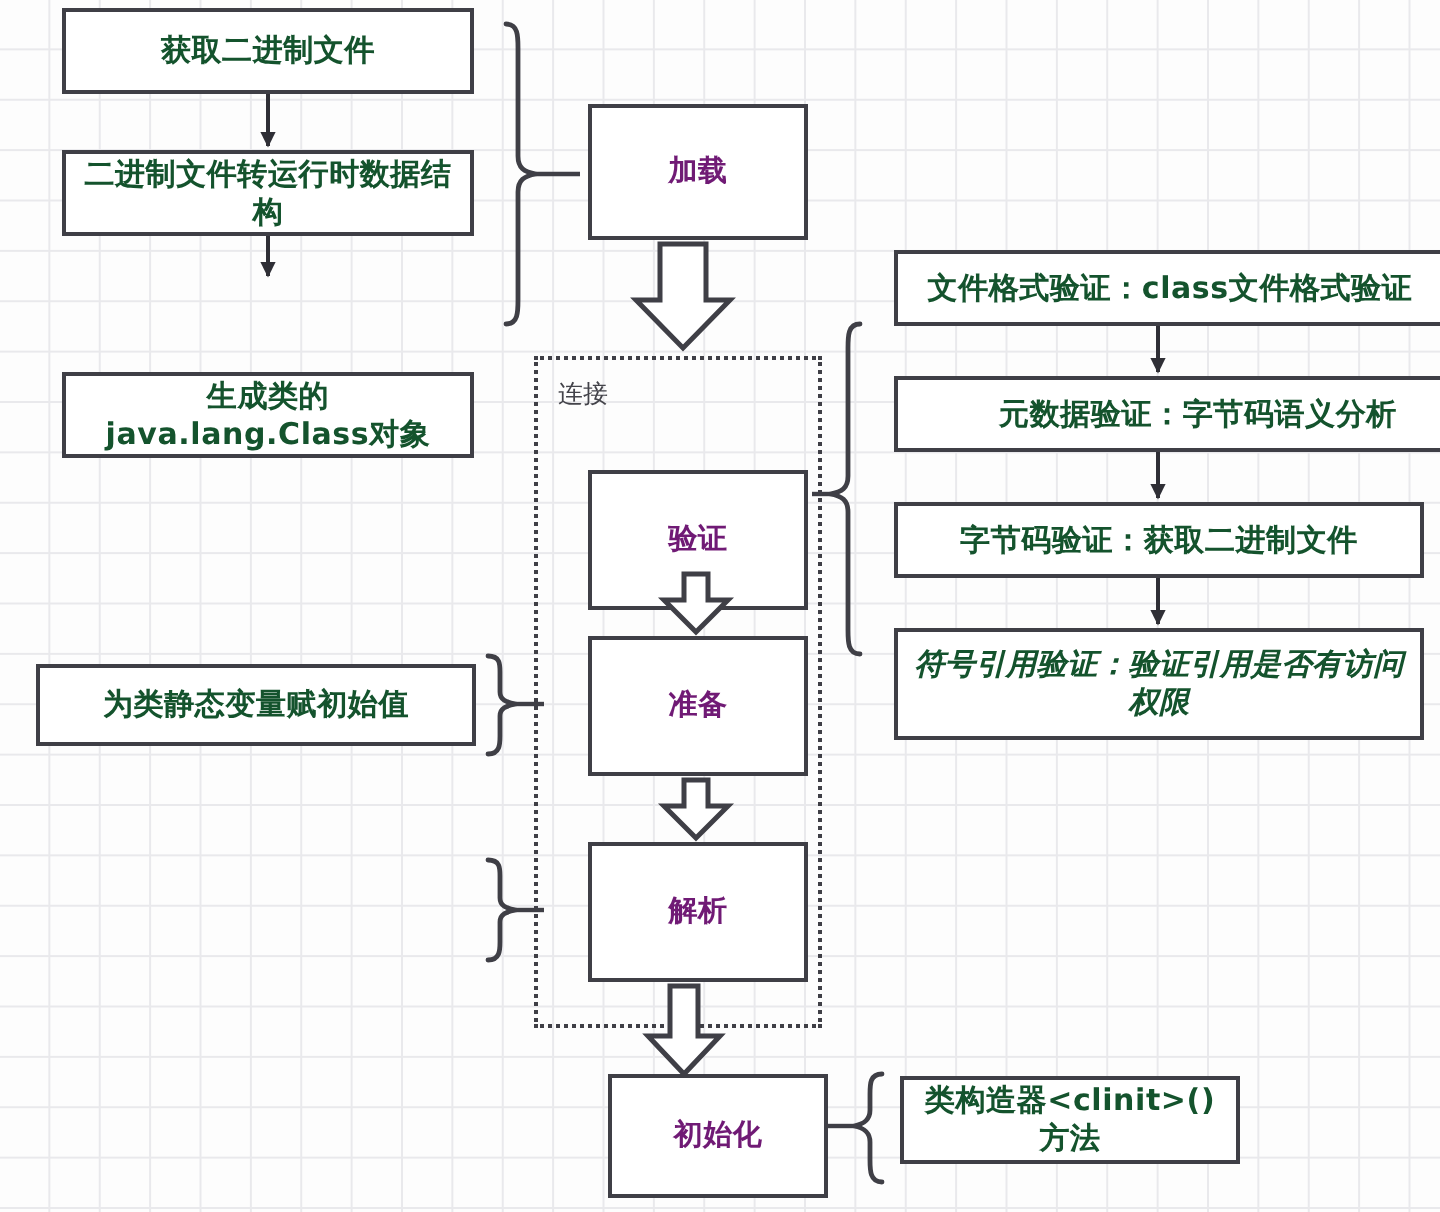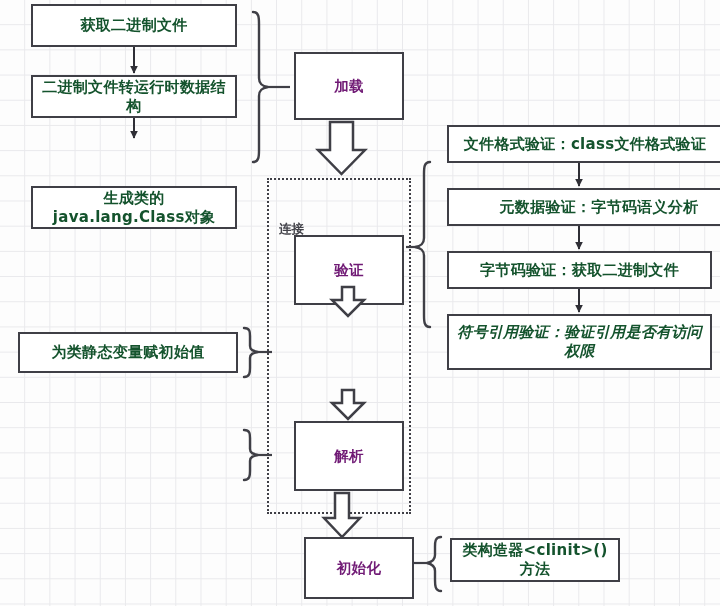--- a/index.html
+++ b/index.html
@@ -41,23 +41,22 @@
   }
   .dotted-group{
     position:absolute;
     box-sizing:border-box;
     border:2.5px dotted #3f3f46;
     background:transparent;
   }
   .group-label{
     position:absolute;
     color:#43434a;
-    font-weight:bold;
+    font-weight:normal;
     font-size:12.5px;
-    margin-top:32px;
   }
   svg.overlay{
     position:absolute;
     left:0;top:0;
     width:720px;height:606px;
     pointer-events:none;
   }
 </style>
 </head>
 <body>
@@ -80,20 +79,23 @@
     <span>加载</span>
   </div>
 
   <div class="dotted-group" style="left:267px;top:178px;width:144px;height:336px;"></div>
   <div class="group-label" style="left:279px;top:189px;">连接</div>
 
   <div class="box stage" style="left:294px;top:215px;width:110px;height:70px;margin-top:20px;">
     <span>验证</span>
   </div>
 
+  <div class="box stage" style="left:294px;top:318px;width:110px;height:70px;">
+    <span>准备</span>
+  </div>
 
   <div class="box stage" style="left:294px;top:421px;width:110px;height:70px;">
     <span>解析</span>
   </div>
 
   <div class="box stage" style="left:304px;top:537px;width:110px;height:62px;">
     <span>初始化</span>
   </div>
 
   <div class="box" style="left:447px;top:125px;width:276px;height:38px;">

